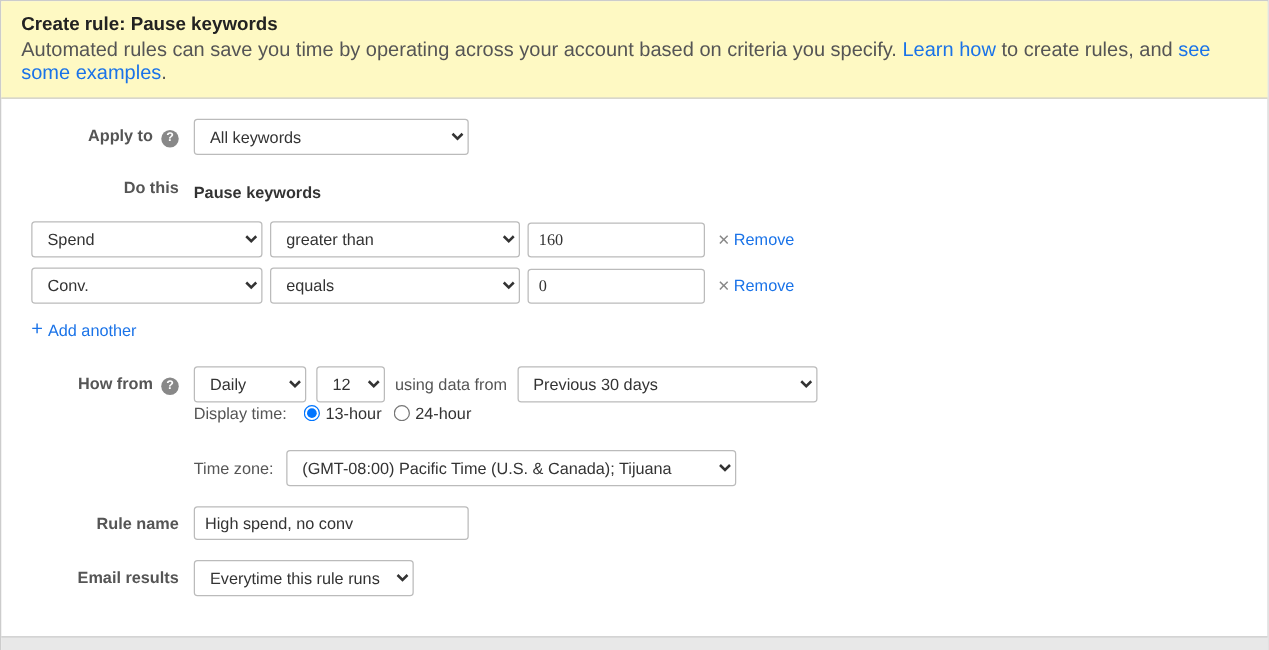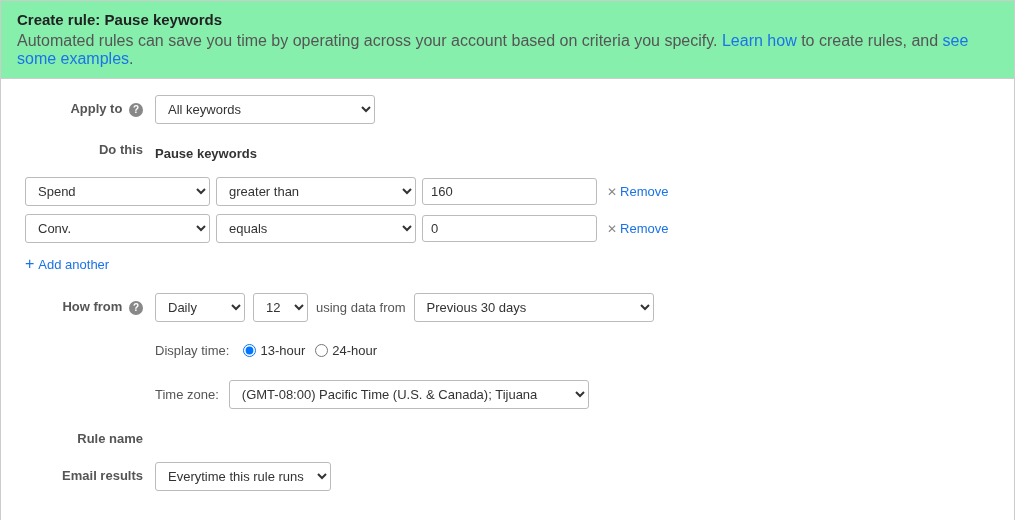--- a/index.html
+++ b/index.html
@@ -9,21 +9,21 @@
       color: #333;
       background: #f5f5f5;
     }
     .container {
       width: 1015px;
       min-height: 520px;
       background: #fff;
       border: 1px solid #ccc;
     }
     .header {
-      background: #86efac;
+      background: #fef9c3;
       padding: 10px 16px;
       border-bottom: 1px solid #ccc;
     }
     .header h1 {
       font-size: 15px;
       font-weight: bold;
       color: #222;
       margin-bottom: 4px;
     }
     .header p {
@@ -103,21 +103,22 @@
       align-items: center;
       gap: 6px;
     }
     .when-metric-select {
       width: 185px;
     }
     .when-condition-select {
       width: 200px;
     }
     .when-value-input {
-      width: 175px;
+      width: 142px;
+      font-family: Liberation Serif, serif;
     }
     .remove-btn {
       color: #1a73e8;
       cursor: pointer;
       font-size: 13px;
       display: flex;
       align-items: center;
       gap: 3px;
       background: none;
       border: none;
@@ -153,21 +154,21 @@
     .using-data-label {
       color: #555;
     }
     .data-from-select {
       width: 240px;
     }
     .display-time-row {
       display: flex;
       align-items: center;
       gap: 10px;
-      margin-top: 21px;
+      margin-top: 1px;
       padding-left: 0;
     }
     .display-time-label {
       color: #555;
       margin-right: 4px;
     }
     .radio-option {
       display: flex;
       align-items: center;
       gap: 4px;
@@ -353,20 +354,23 @@
           <select class="timezone-select">
             <option>(GMT-08:00) Pacific Time (U.S. &amp; Canada); Tijuana</option>
             <option>(GMT-05:00) Eastern Time</option>
           </select>
         </div>
       </div>
     </div>
 
     <div class="form-row">
       <div class="form-label">Rule name</div>
+      <div class="form-content">
+        <input type="text" class="rule-name-input" value="High spend, no conv" style="">
+      </div>
     </div>
 
     <div class="form-row">
       <div class="form-label">Email results</div>
       <div class="form-content">
         <select class="email-results-select">
           <option>Everytime this rule runs</option>
           <option>Never</option>
           <option>Only if there are errors</option>
         </select>

